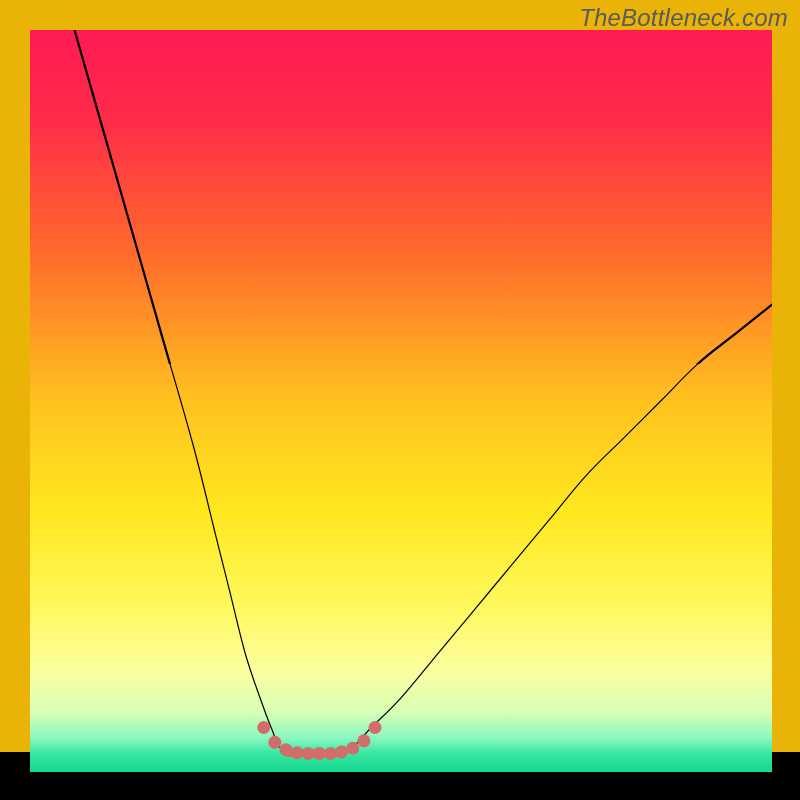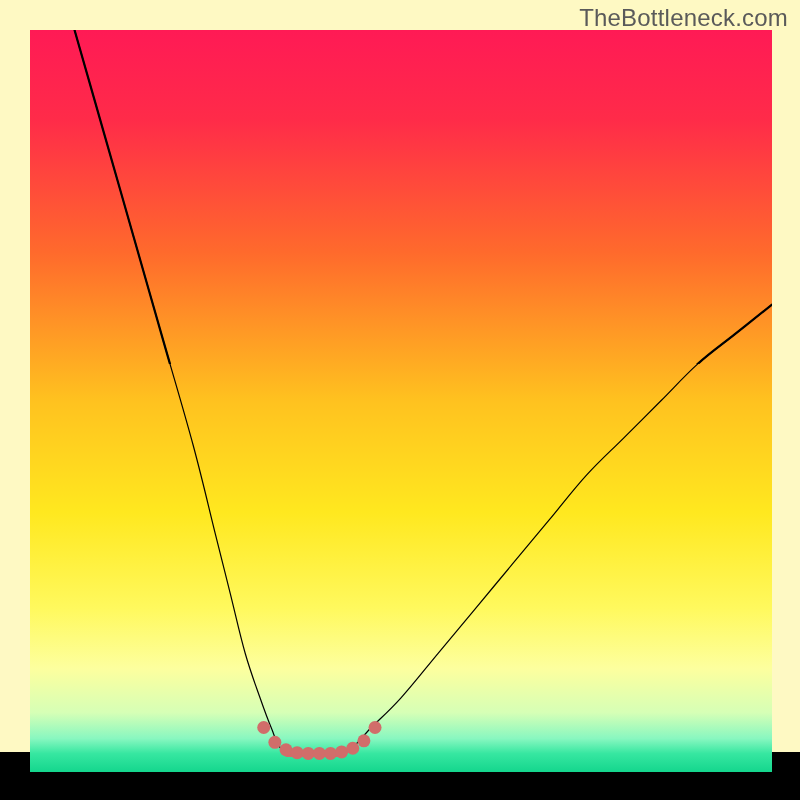--- a/index.html
+++ b/index.html
@@ -11,21 +11,22 @@
     overflow: hidden;
     position: relative;
     font-family: Arial, Helvetica, sans-serif;
   }
   .frame {
     position: absolute;
     left: 0;
     top: 0;
     width: 800px;
     height: 752px;
-    background: #fef9c3;
+    background: #eab308;
+    font-style: italic;
   }
   .plot {
     position: absolute;
     box-sizing: border-box;
   }
   .watermark {
     position: absolute;
     top: 4px;
     right: 12px;
     font-size: 24px;

